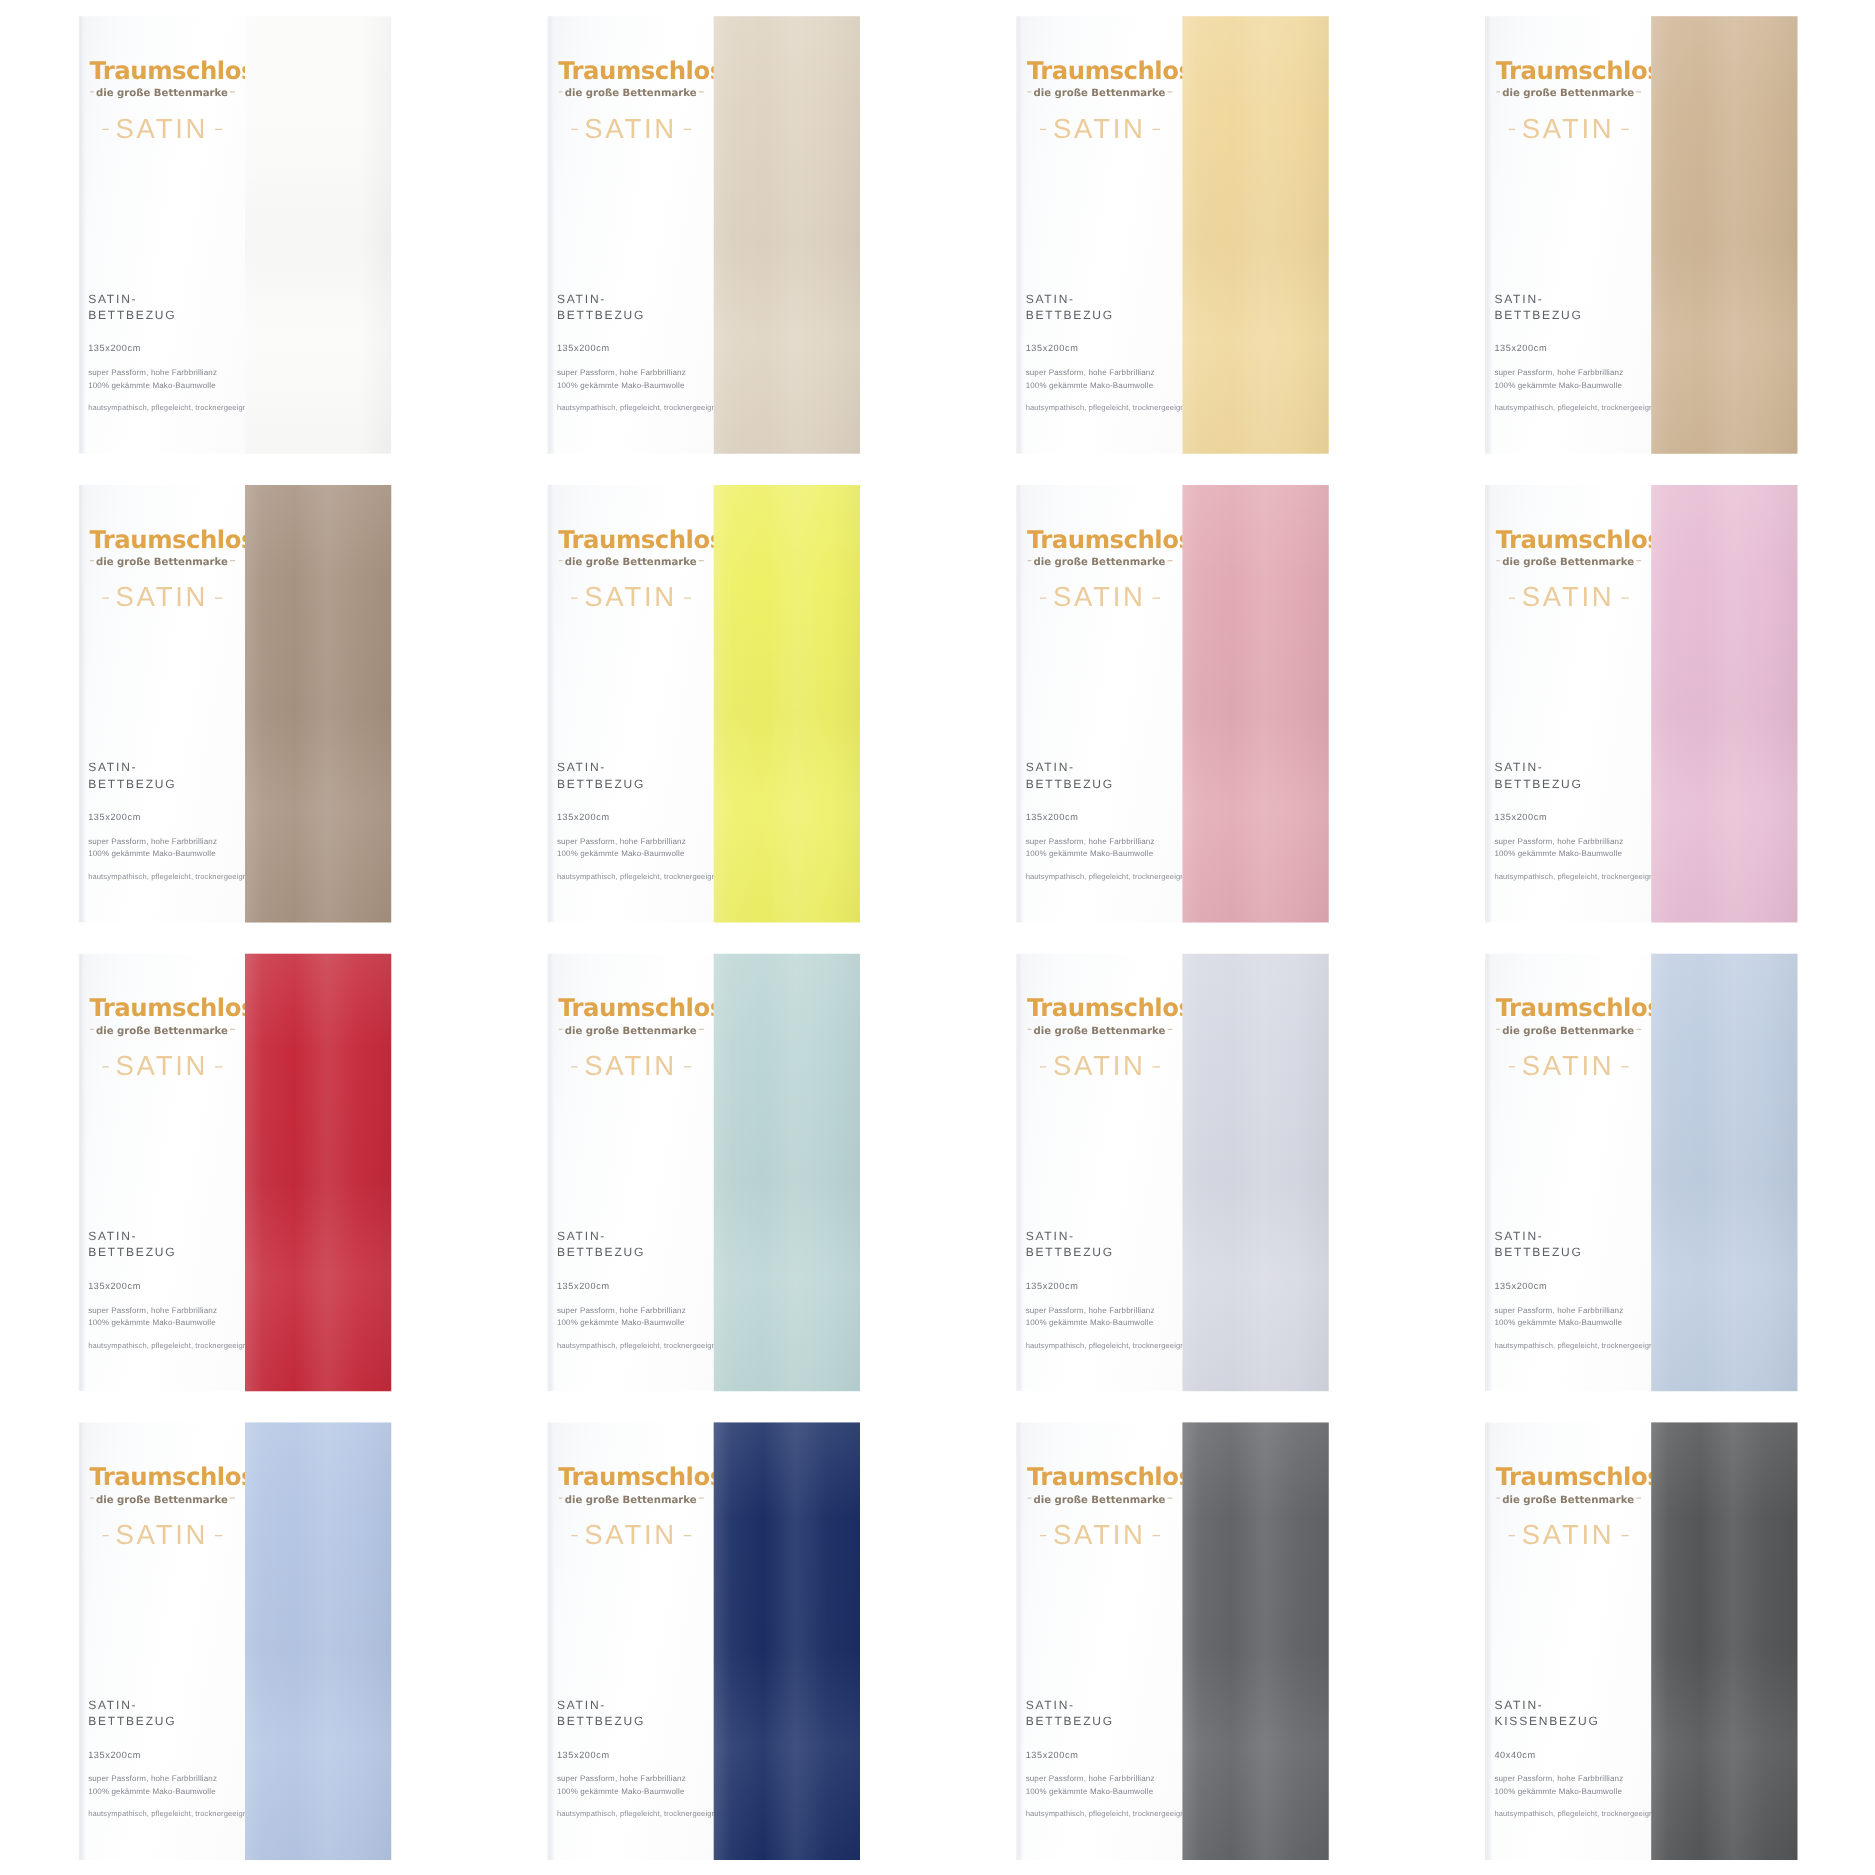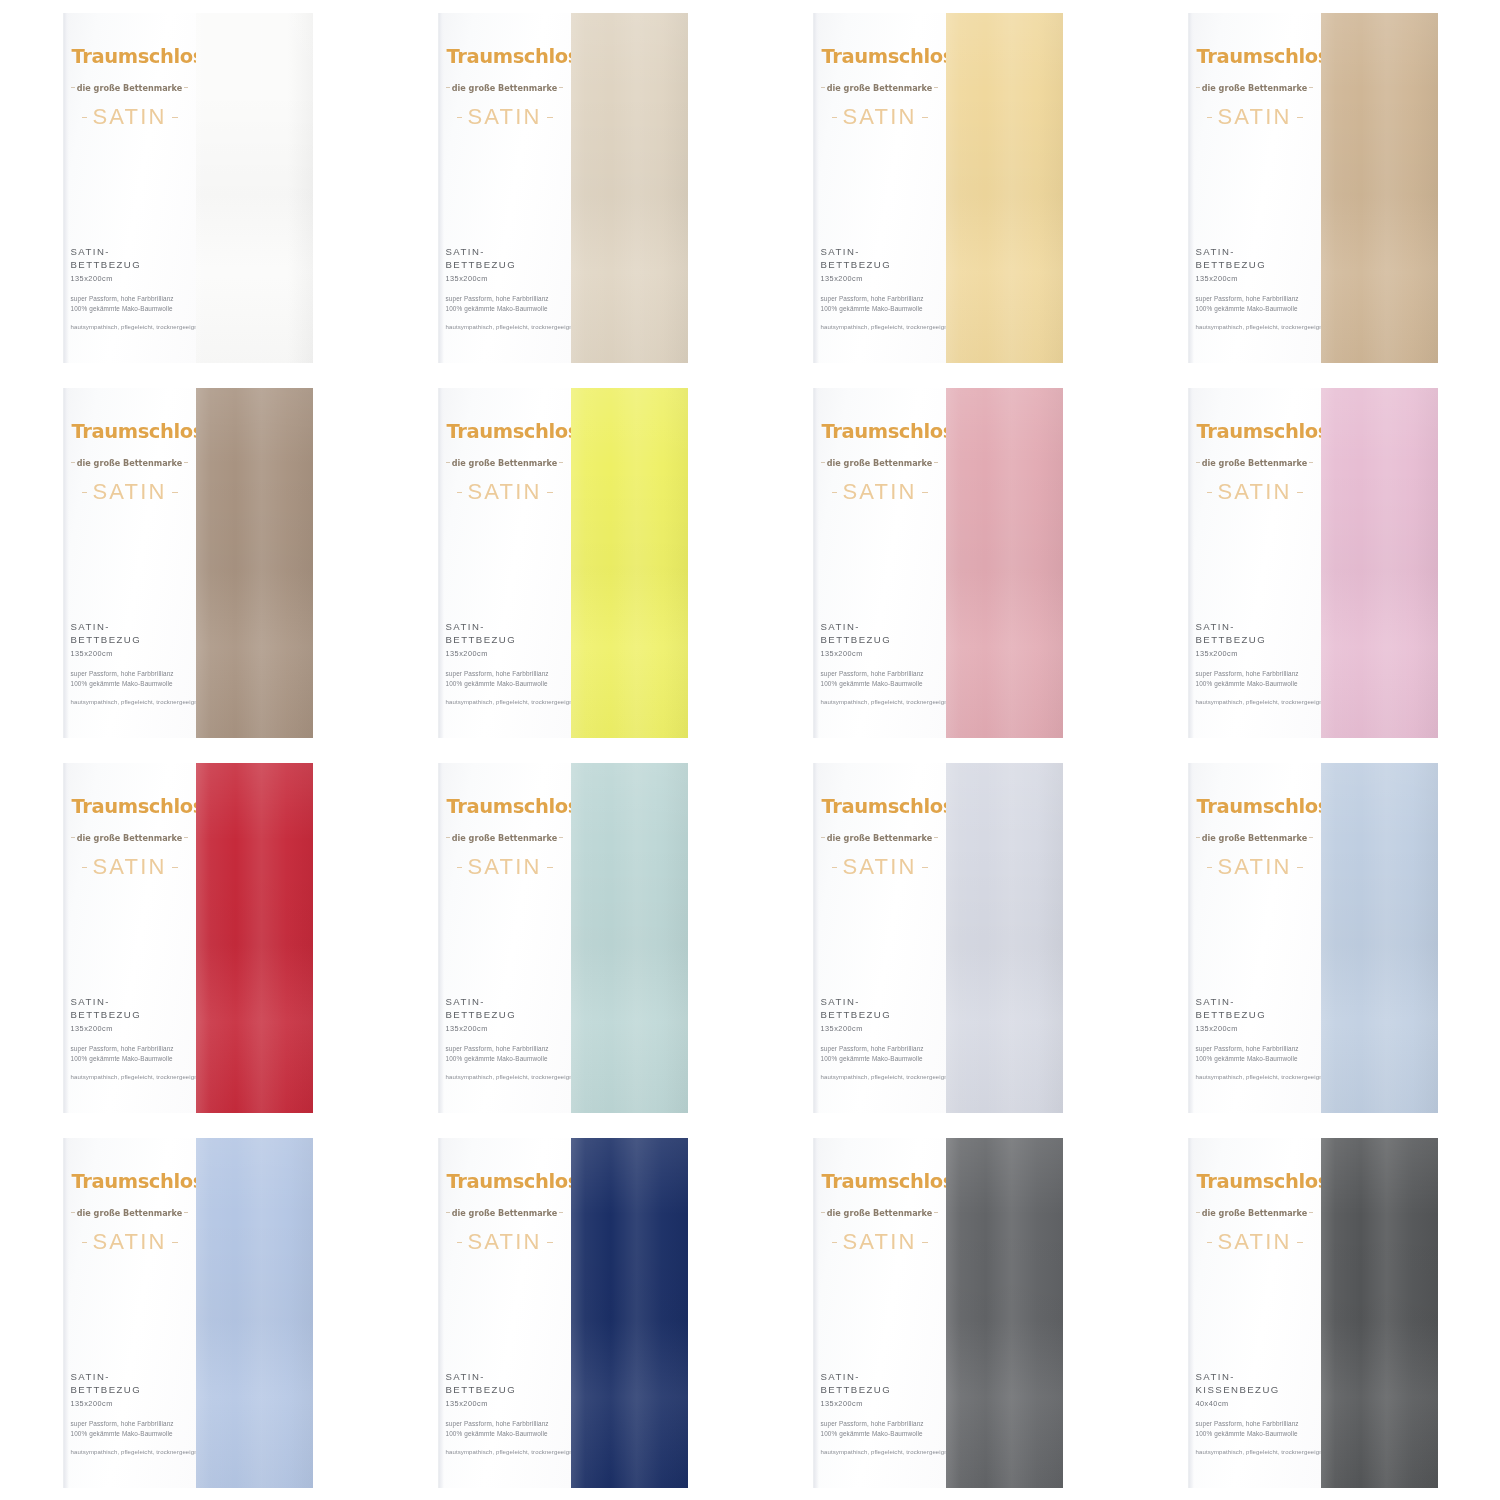--- a/index.html
+++ b/index.html
@@ -95,25 +95,25 @@
     font-weight:bold;
     font-size:19.5px;
     letter-spacing:-0.4px;
     color:#e0a44a;
     line-height:1;
     white-space:nowrap;
     text-shadow:0 1px 0 rgba(255,255,255,0.7);
   }
   .brand-sub-wrap{
     position:relative;
-    margin-top:16px;
+    margin-top:2px;
     height:11px;
     display:flex;
     align-items:center;
-    justify-content:flex-end;
+    justify-content:center;
   }
   .brand-sub-wrap .rule{
     flex:1 1 auto;
     height:1px;
     background:#cbb69a;
     opacity:.75;
   }
   .brand-sub{
     font-family:"DejaVu Sans", sans-serif;
     font-weight:bold;
@@ -148,21 +148,21 @@
     padding:0 7px 0 7px;
   }
   .spec .prod-type{
     font-family:"Liberation Sans", sans-serif;
     font-size:9.6px;
     letter-spacing:1.45px;
     color:#5d6065;
     line-height:1.33;
   }
   .spec .size{
-    margin-top:2px;
+    margin-top:14px;
     font-family:"Liberation Sans", sans-serif;
     font-size:7.3px;
     letter-spacing:.5px;
     color:#70737a;
   }
   .spec .feat{
     margin-top:11px;
     font-family:"Liberation Sans", sans-serif;
     font-size:6.4px;
     letter-spacing:.12px;

